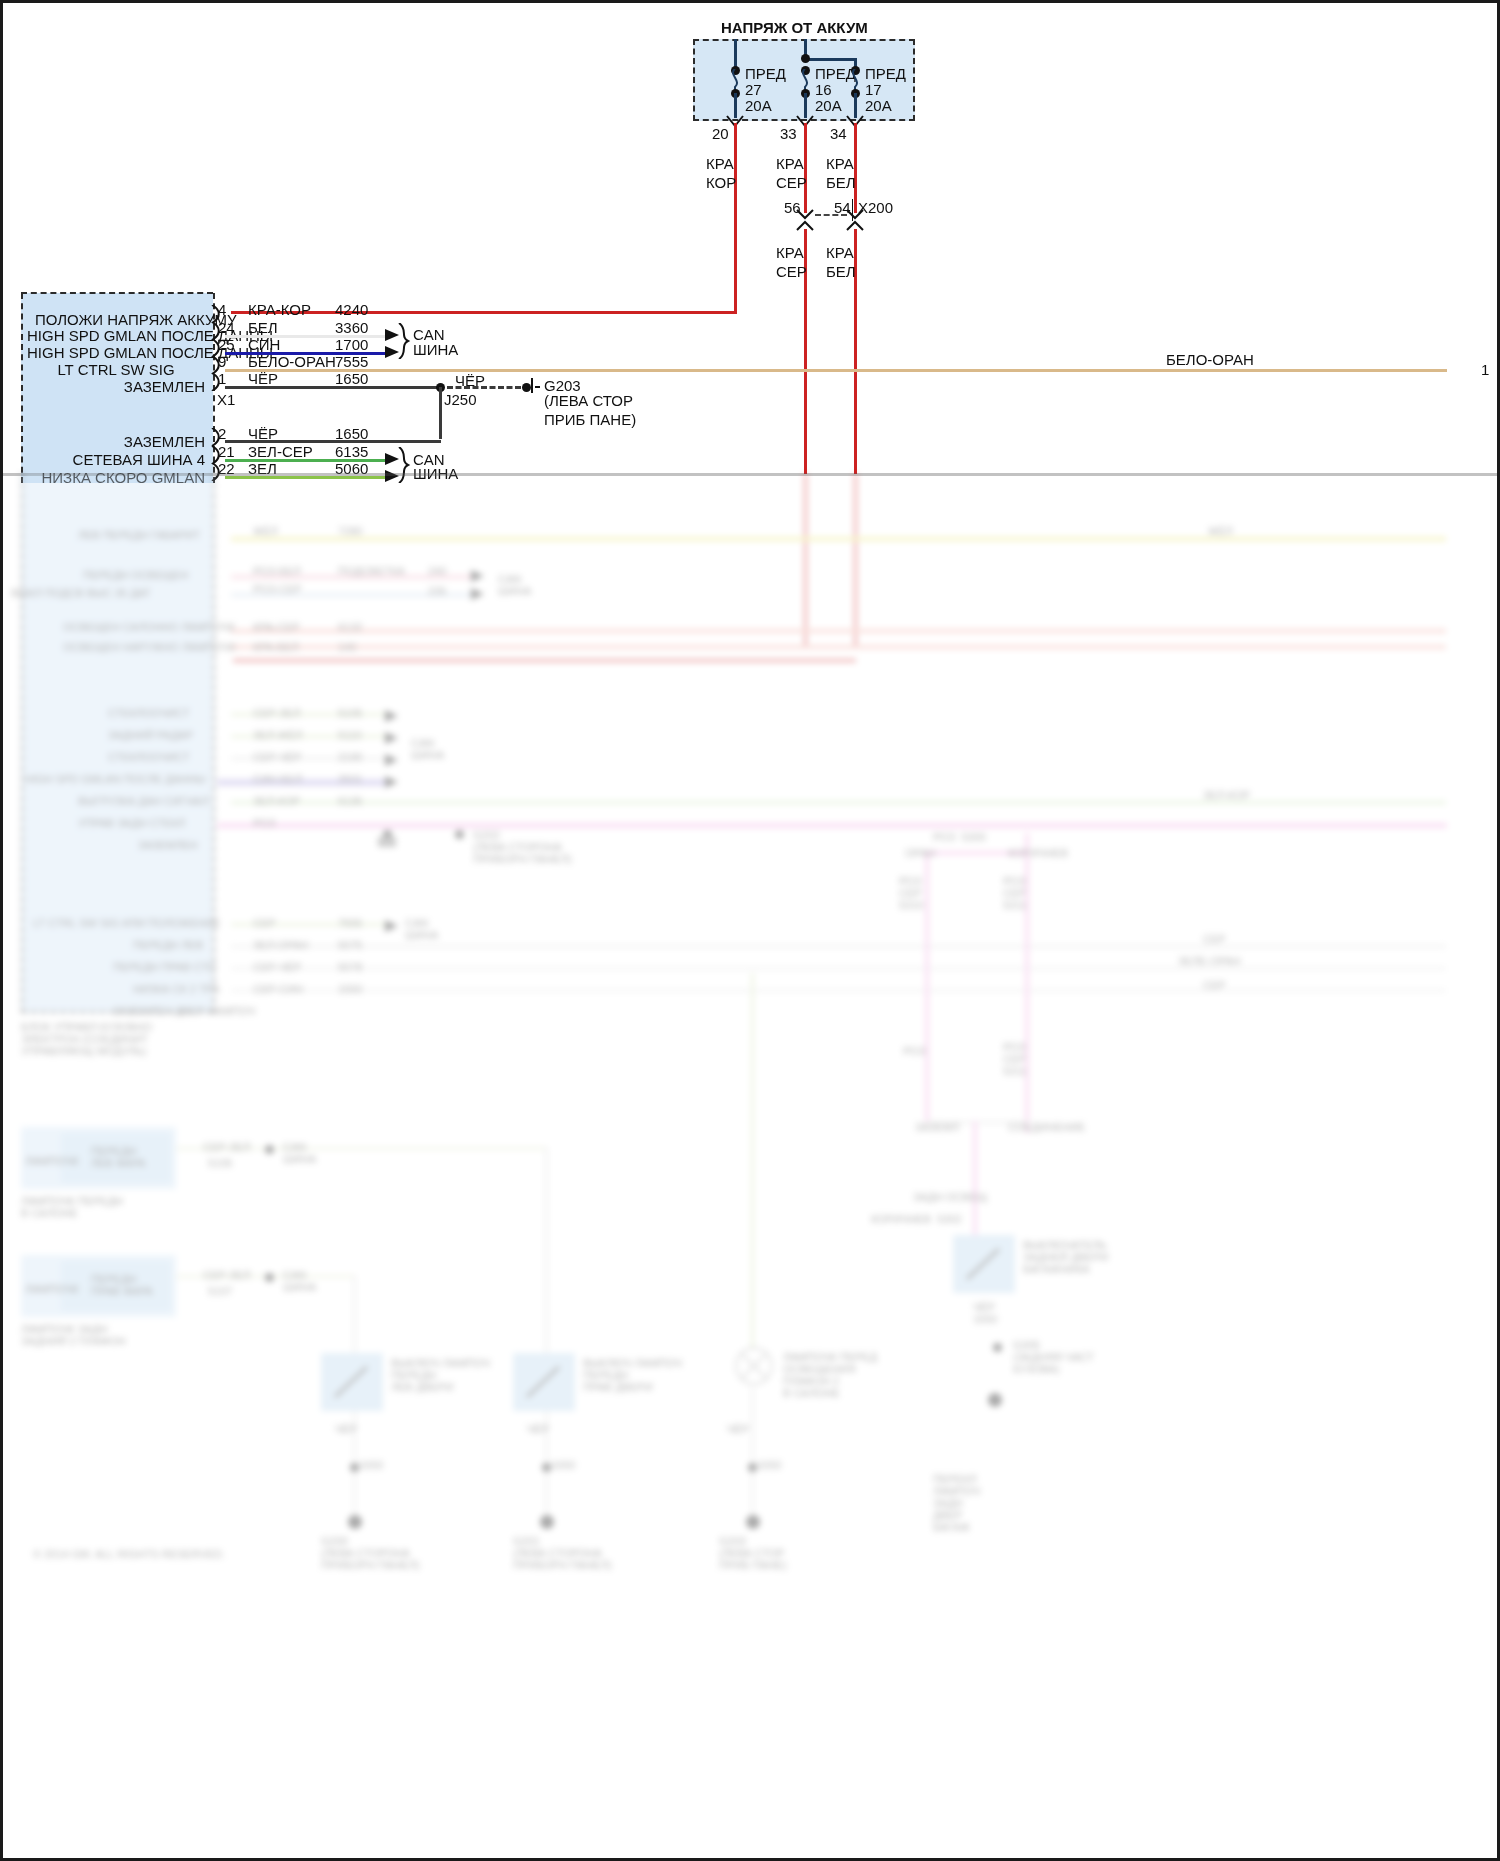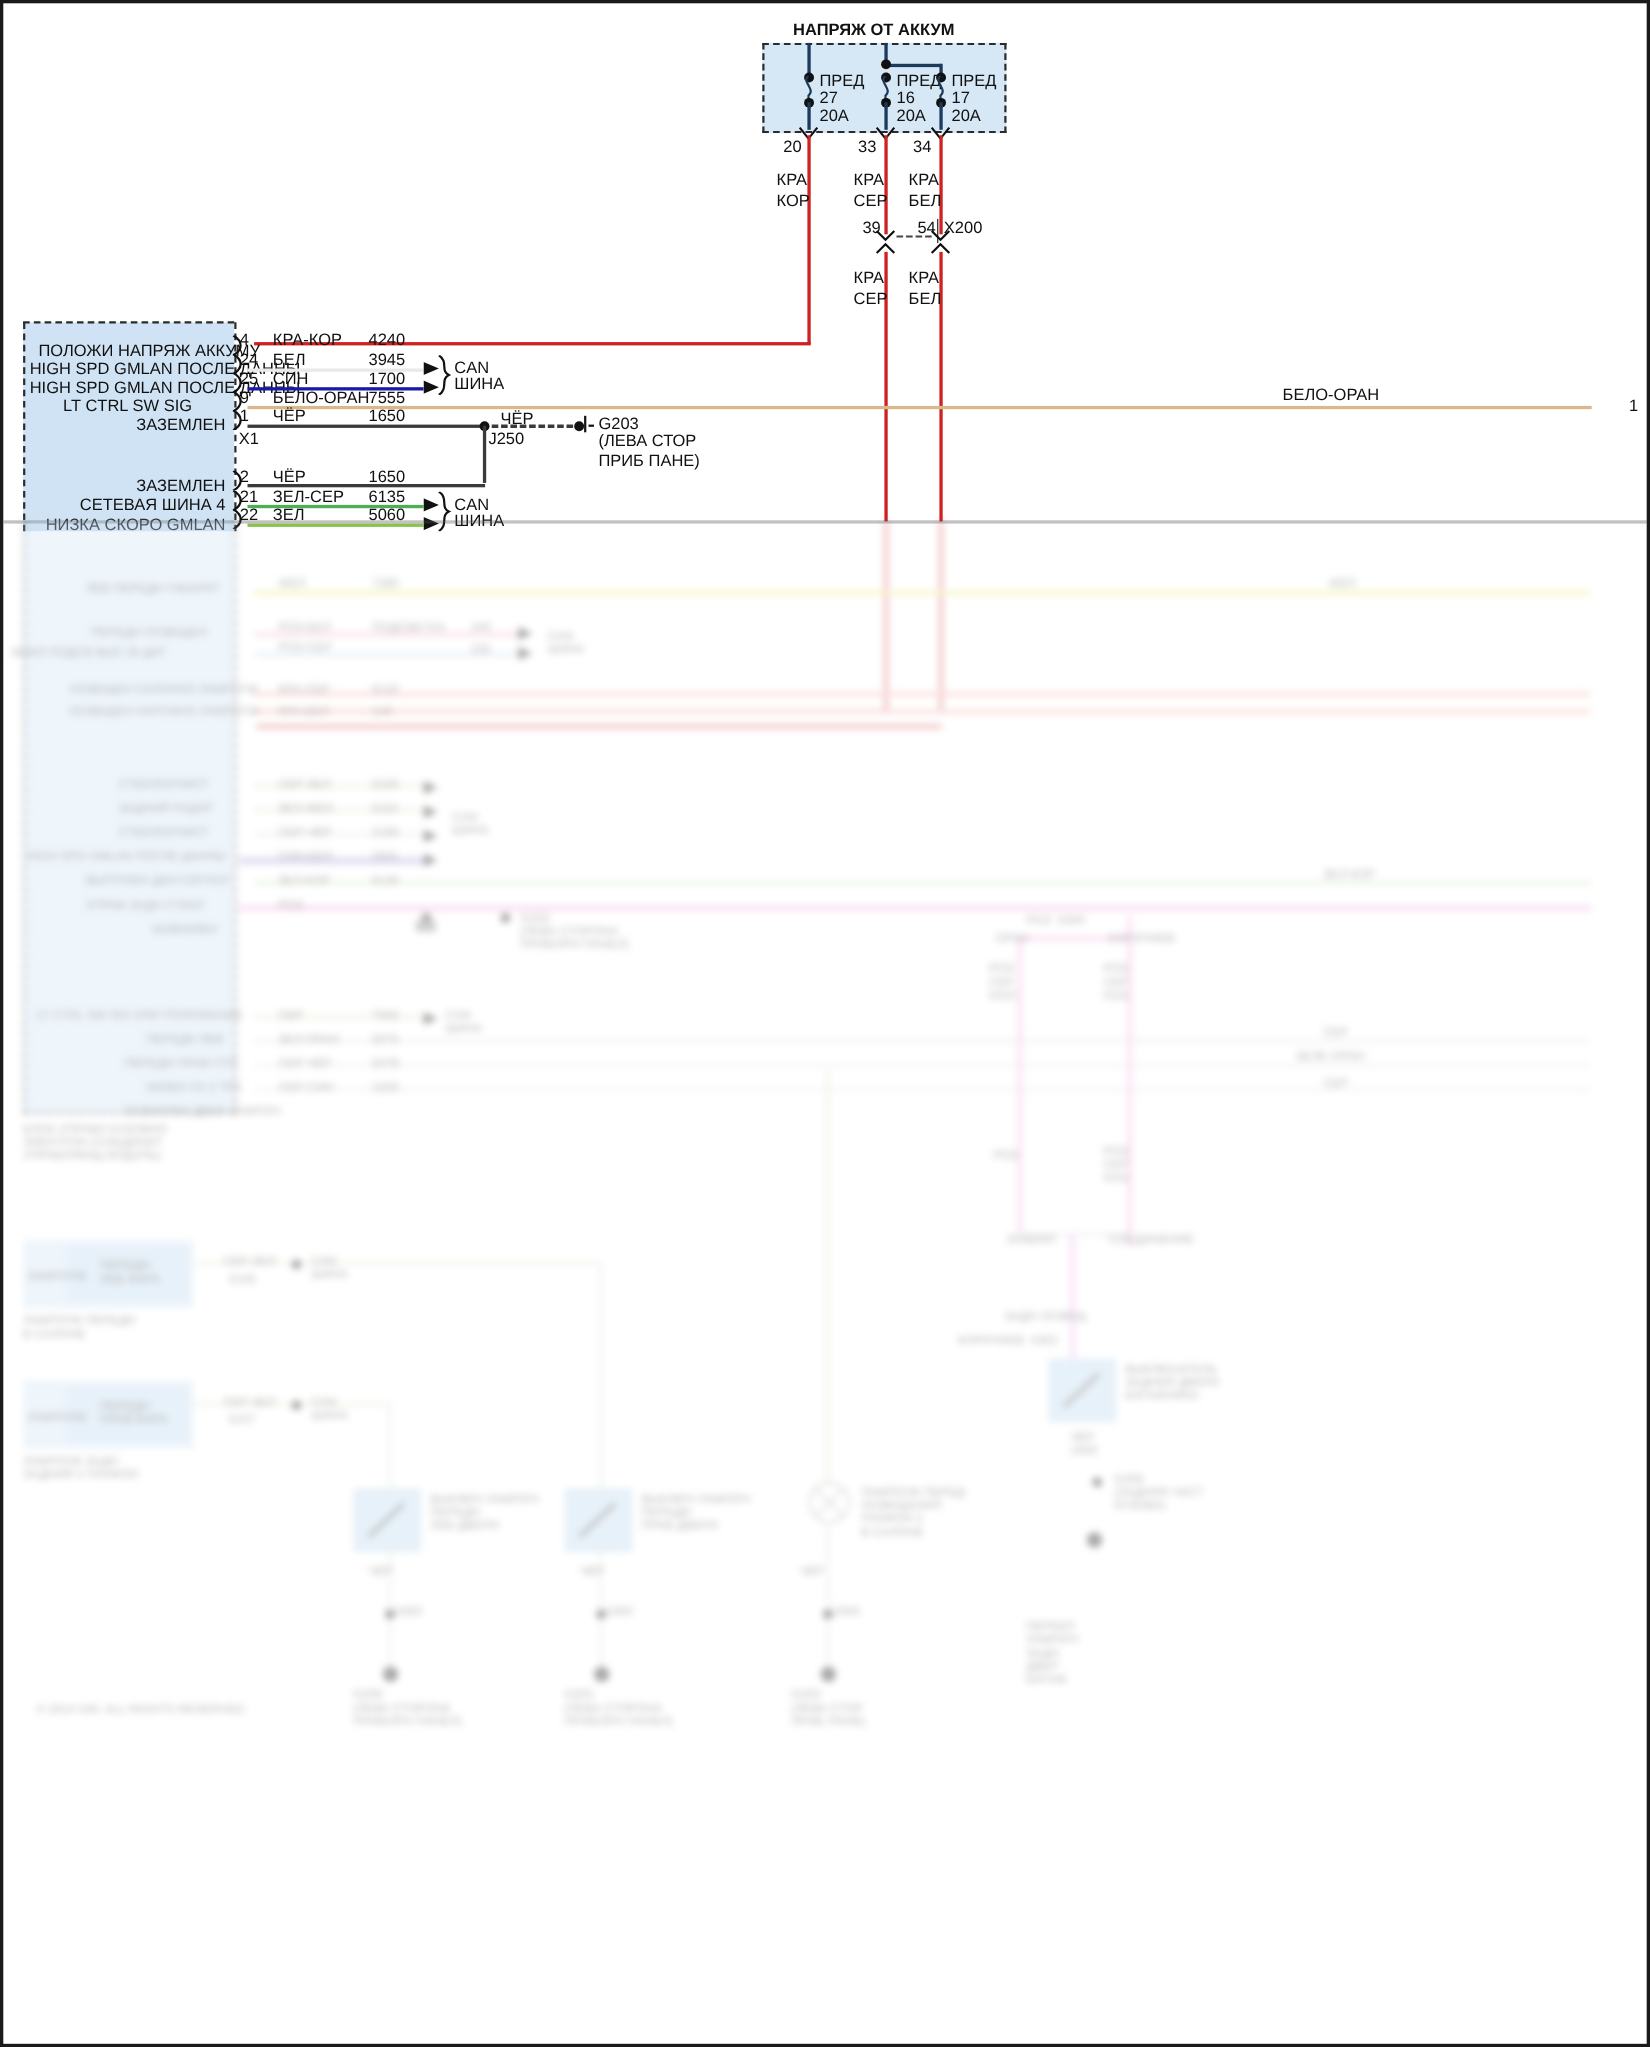--- a/index.html
+++ b/index.html
@@ -128,21 +128,21 @@
     <path d="M1 11 L9 3 L17 11" stroke="#111" stroke-width="2" fill="none"></path>
   </svg>
   <svg class="abs" style="left:843px;top:206px;" width="18" height="12" viewBox="0 0 18 12">
     <path d="M1 1 L9 9 L17 1" stroke="#111" stroke-width="2" fill="none"></path>
   </svg>
   <svg class="abs" style="left:843px;top:216px;" width="18" height="12" viewBox="0 0 18 12">
     <path d="M1 11 L9 3 L17 11" stroke="#111" stroke-width="2" fill="none"></path>
   </svg>
   <div class="abs" style="left:812px;top:211px;width:32px;border-top:2px dashed #444;"></div>
   <div class="abs" style="left:849px;top:196px;width:1px;height:22px;background:#111;"></div>
-  <div class="abs txt" style="left:781px;top:196px;">39</div>
+  <div class="abs txt" style="left:781px;top:196px;">56</div>
   <div class="abs txt" style="left:831px;top:196px;">54</div>
   <div class="abs txt" style="left:855px;top:196px;">X200</div>
 
   <div class="wire v red" style="left:801px;top:226px;height:245px;"></div>
   <div class="abs txt" style="left:773px;top:241px;">КРА
 СЕР</div>
   <div class="wire v red" style="left:851px;top:226px;height:245px;"></div>
   <div class="abs txt" style="left:823px;top:241px;">КРА
 БЕЛ</div>
 
@@ -160,21 +160,21 @@
   <div class="abs txt" style="left:215px;top:298px;">4</div>
   <div class="abs txt" style="left:245px;top:298px;">КРА-КОР</div>
   <div class="abs txt" style="left:332px;top:298px;">4240</div>
 
   <div class="abs txt" style="left:24px;top:324px;width:178px;text-align:right;">HIGH SPD GMLAN ПОСЛЕ ДАННЫ</div>
   <svg class="abs" style="left:207px;top:319px;" width="12" height="18" viewBox="0 0 12 18">
     <path d="M2 0 C 11 5, 11 13, 2 18" stroke="#111" stroke-width="2" fill="none"></path>
   </svg>
   <div class="abs txt" style="left:215px;top:316px;">24</div>
   <div class="abs txt" style="left:245px;top:316px;">БЕЛ</div>
-  <div class="abs txt" style="left:332px;top:316px;">3945</div>
+  <div class="abs txt" style="left:332px;top:316px;">3360</div>
   <div class="wire h white" style="left:222px;top:332px;width:160px;"></div>
   <svg class="abs" style="left:382px;top:324px;" width="18" height="16" viewBox="0 0 18 16">
     <path d="M0 2 L14 8 L0 14 Z" fill="#111"></path>
   </svg>
 
   <div class="abs txt" style="left:24px;top:341px;width:178px;text-align:right;">HIGH SPD GMLAN ПОСЛЕ ДАННЫ</div>
   <svg class="abs" style="left:207px;top:336px;" width="12" height="18" viewBox="0 0 12 18">
     <path d="M2 0 C 11 5, 11 13, 2 18" stroke="#111" stroke-width="2" fill="none"></path>
   </svg>
   <div class="abs txt" style="left:215px;top:333px;">25</div>

